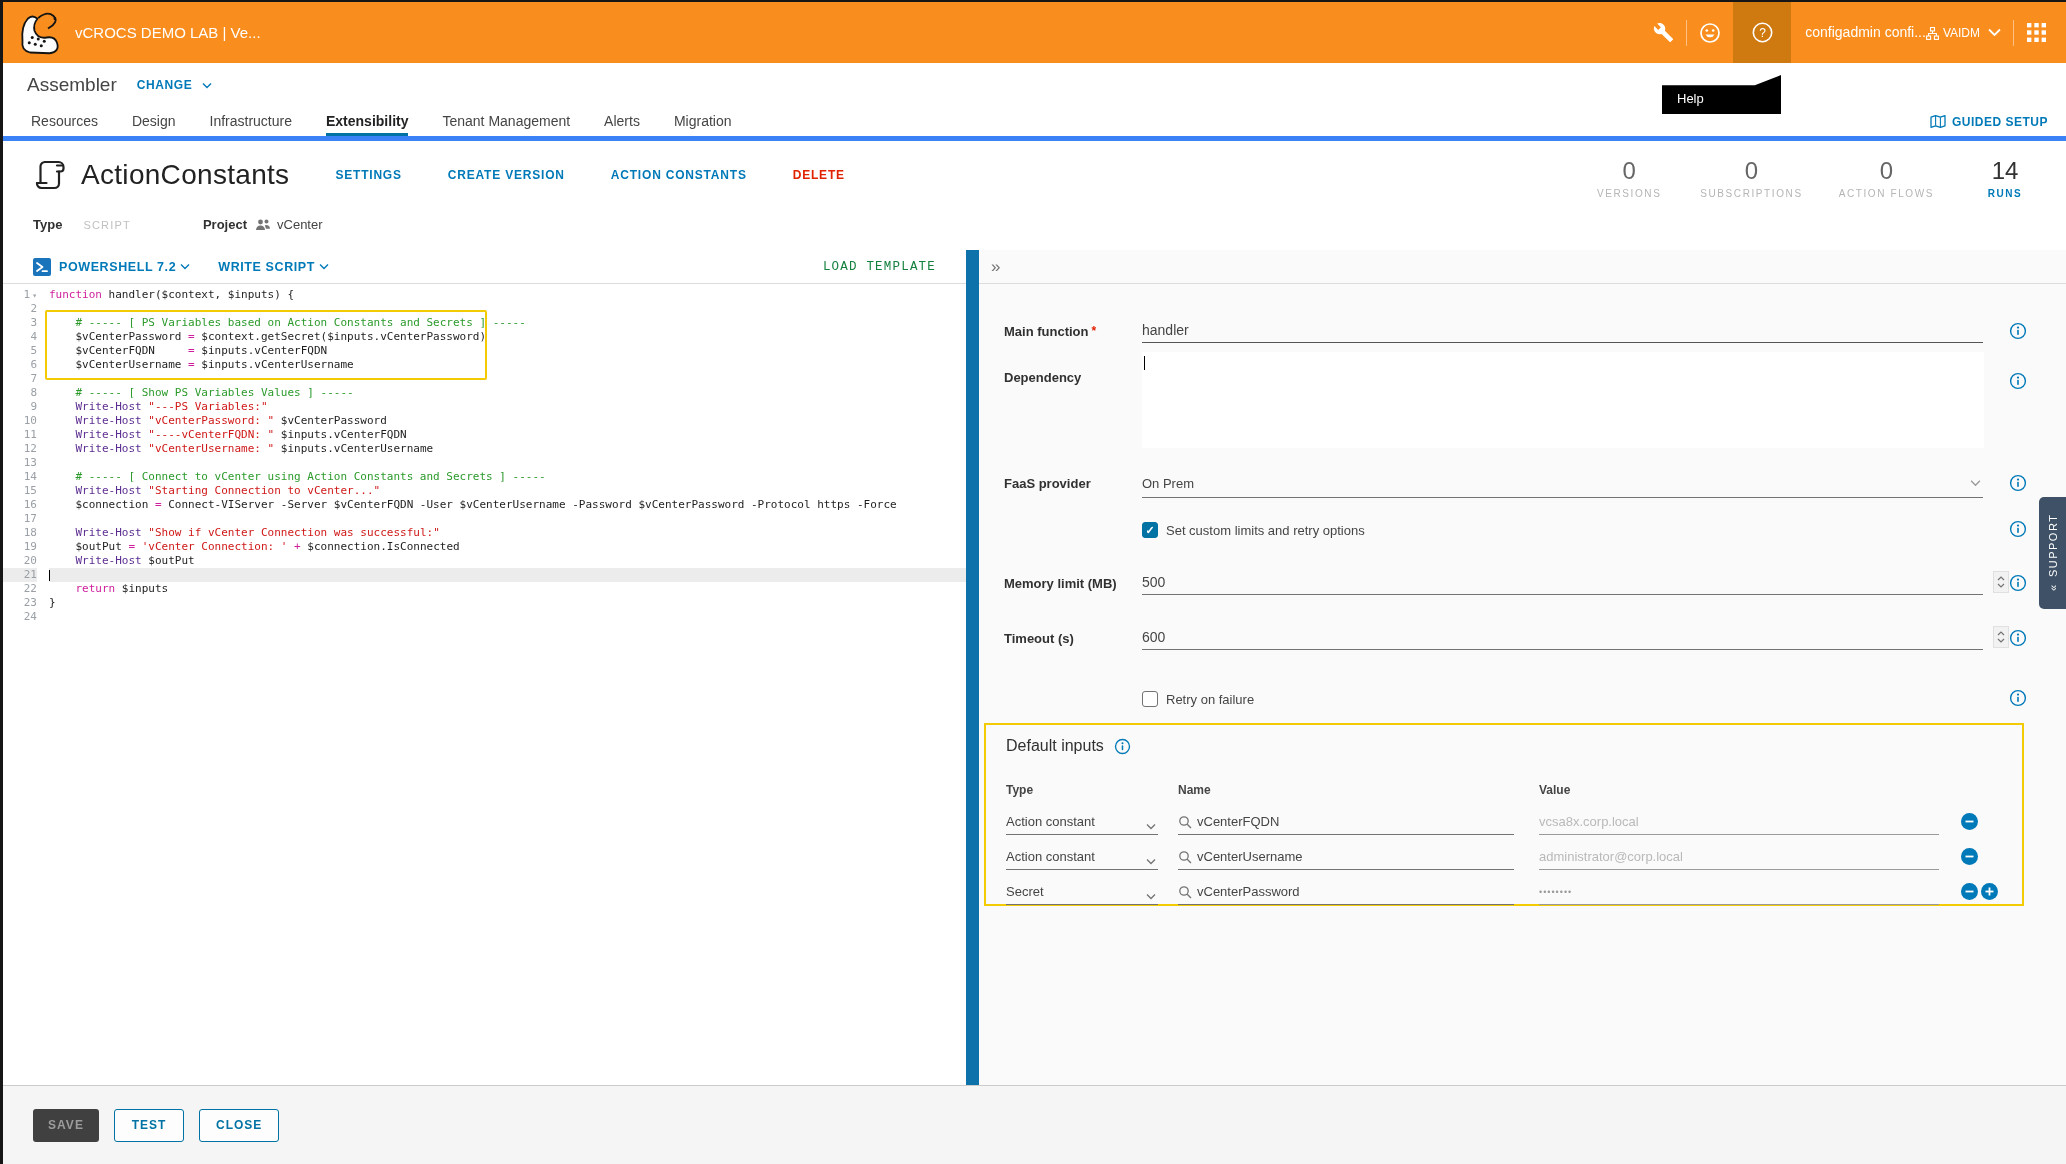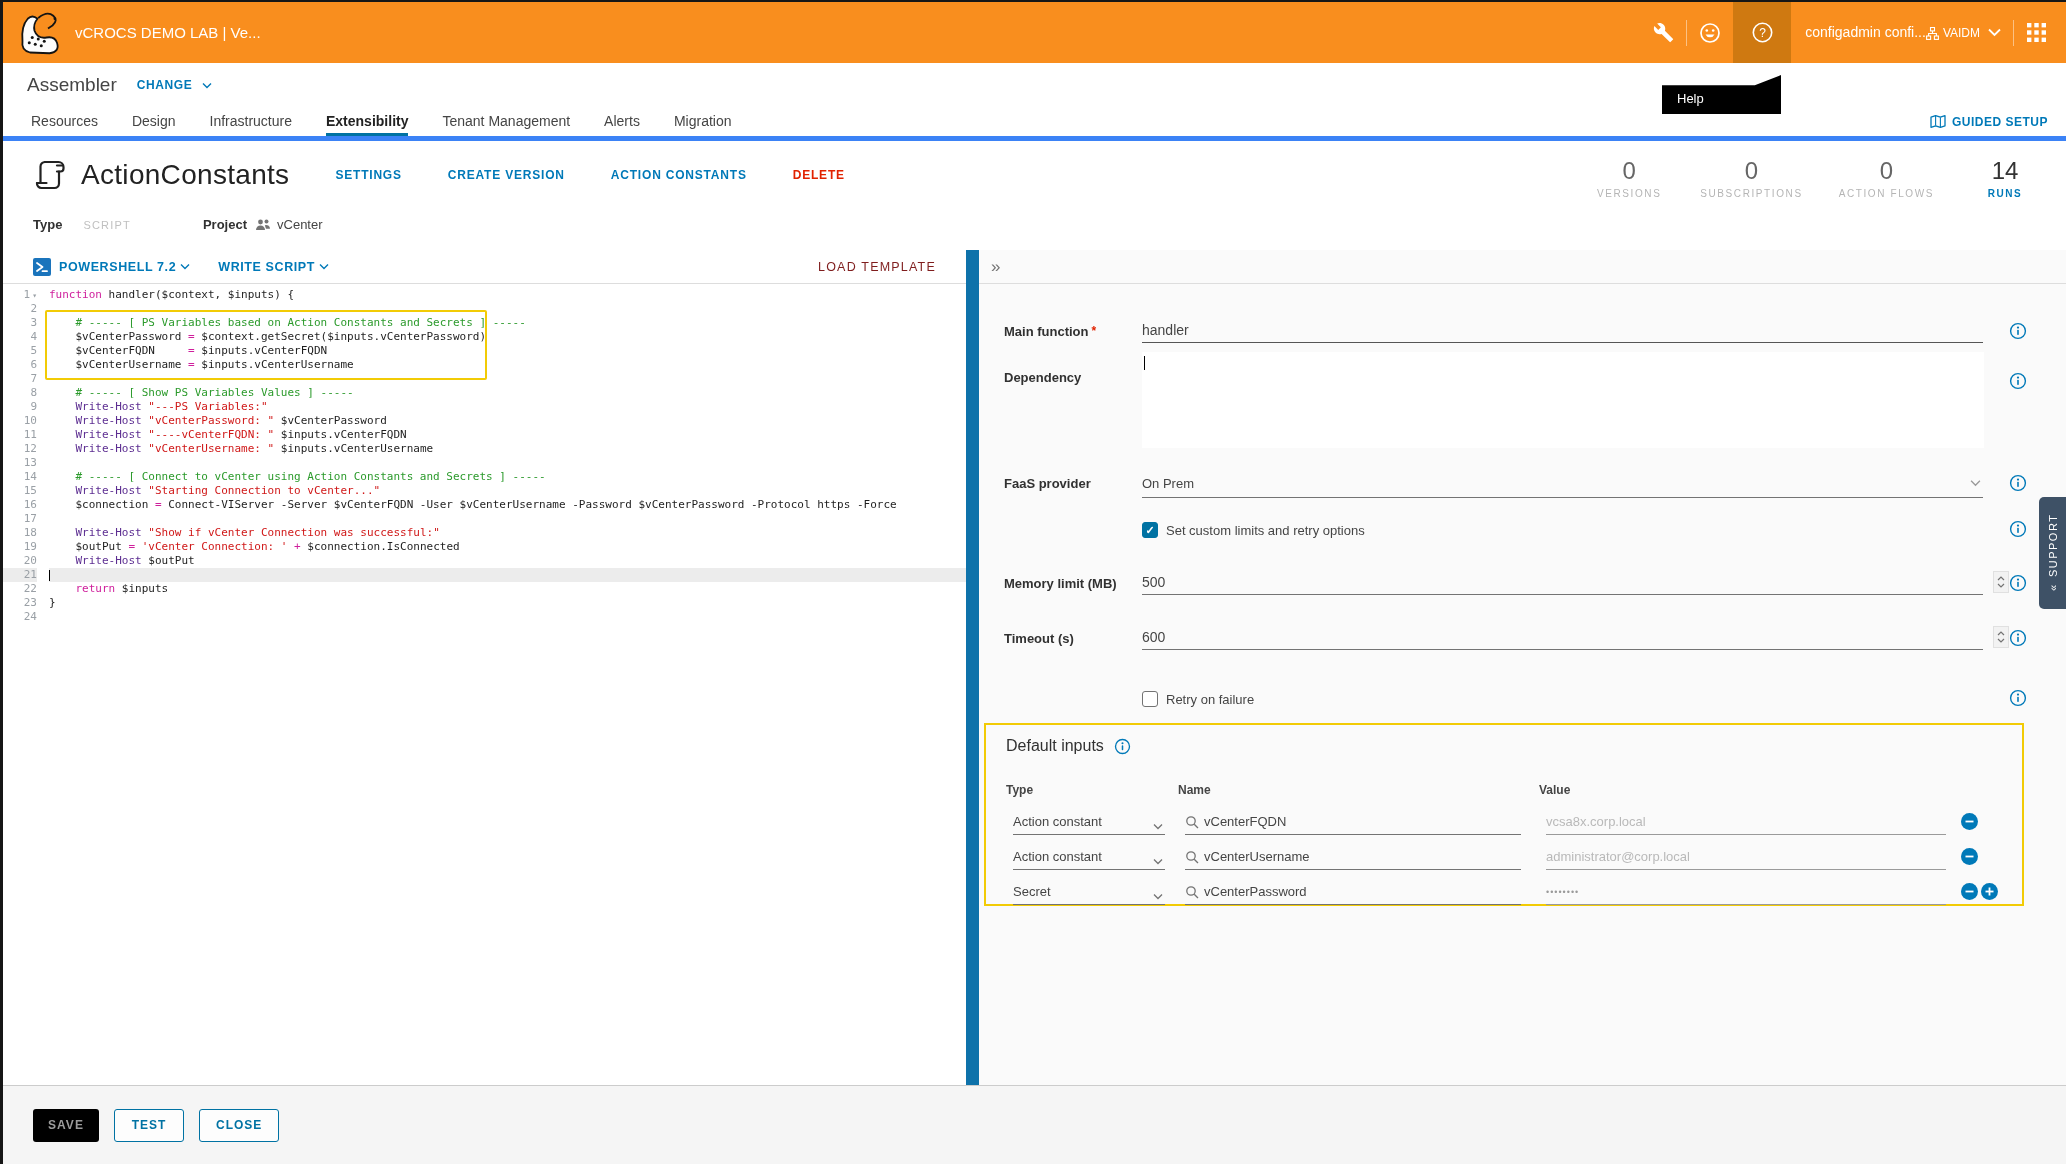--- a/index.html
+++ b/index.html
@@ -67,21 +67,21 @@
   .workspace { position:absolute; top:250px; left:0; right:0; bottom:79px; display:flex; }
   .left-pane { width:963px; background:#fff; display:flex; flex-direction:column; }
   .splitter { width:13px; background:#0e72aa; cursor:col-resize; }
   .right-pane { flex:1; background:#fafafa; display:flex; flex-direction:column; }
 
   .editor-toolbar { height:34px; border-bottom:1px solid #ddd; display:flex; align-items:center;
                     padding:0 30px; flex-shrink:0; }
   .tb-link { color:#0079b8; font-size:12.5px; font-weight:700; letter-spacing:.6px; display:flex;
              align-items:center; gap:4px; cursor:pointer; white-space:nowrap; }
   .tb-link + .tb-link { margin-left:28px; }
-  .tb-disabled { margin-left:auto; color:#7f1d1d; font-size:12.5px; letter-spacing:1.2px; }
+  .tb-disabled { margin-left:auto; color:#15803d; font-size:12.5px; letter-spacing:1.2px;font-family:Liberation Mono, monospace; }
   .ps-badge { width:18px; height:18px; margin-right:8px; }
 
   
   .code-area { position:relative; flex:1; overflow:hidden; padding-top:4px;
                font:11px/14px "DejaVu Sans Mono", monospace; }
   .code-wrap { display:flex; }
   .gutter { width:36px; flex-shrink:0; text-align:right; color:#9aa0a6; padding-right:2px; }
   .ln { height:14px; position:relative; }
   .ln .fold { color:#9aa0a6; font-size:8px; margin-left:2px; }
   .codecol { flex:1; padding-left:10px; }
@@ -120,42 +120,42 @@
   .cbx-label { font-size:13px; color:#454545; }
 
   
   .default-box { position:absolute; left:5px; top:439px; width:1040px; height:183px;
                  border:2px solid #f2cb05; background:#fafafa; }
   .di-title { position:absolute; left:20px; top:12px; font-size:16px; color:#313131;
               display:flex; align-items:center; gap:10px; }
   .di-head { position:absolute; top:58px; font-size:12px; font-weight:700; color:#454545; }
   .di-row { position:absolute; height:26px; }
   .di-cell { position:absolute; border-bottom:1px solid #737373; height:26px; display:flex;
-             align-items:center; font-size:13px; color:#454545;margin-left:7px; }
+             align-items:center; font-size:13px; color:#454545; }
   .di-type { left:20px; width:152px; padding-right:16px; cursor:pointer; }
   .di-type .sc { position:absolute; right:2px; top:9px; }
   .di-name { left:192px; width:336px; gap:5px; }
   .di-value { left:553px; width:400px; border-bottom-color:#9a9a9a; color:#b9b9b9; }
   .di-value.dots { font-size:9px; letter-spacing:1px; color:#9a9a9a; }
   .ibtn { position:absolute; width:17px; height:17px; top:4px; cursor:pointer; }
   .ibtn.minus { left:975px; } .ibtn.plus { left:995px; }
 
   
   .support-tab { position:absolute; right:0; top:497px; width:27px; height:112px; background:#3e5166;
                  border-radius:5px 0 0 5px; color:#fff; display:flex; align-items:center;
                  justify-content:center; cursor:pointer; z-index:40; }
   .support-text { writing-mode:vertical-rl; transform:rotate(180deg); font-size:11px;
                   letter-spacing:1.5px; display:flex; align-items:center; gap:6px; }
 
   
   .footer { position:absolute; left:0; right:0; bottom:0; height:79px; background:#f5f5f5;
             border-top:1px solid #ccc; display:flex; align-items:center; padding-left:30px; gap:15px; }
   .btn { height:33px; font-size:12px; font-weight:700; letter-spacing:1px; border-radius:3px;
          font-family:"Liberation Sans",sans-serif; cursor:pointer; }
-  .btn-save { width:66px; background:#000000; color:#9c9c9c; border:none; cursor:default; }
+  .btn-save { width:66px; background:#404040; color:#9c9c9c; border:none; cursor:default; }
   .btn-outline { min-width:70px; padding:0 16px; background:#fdfdfd; border:1px solid #0072a3; color:#0072a3; }
 </style>
 </head>
 <body>
 
 <svg width="0" height="0" style="position:absolute">
   <defs>
     <symbol id="i-info" viewBox="0 0 18 18">
       <circle cx="9" cy="9" r="7.4" fill="none" stroke="#0079b8" stroke-width="1.4"></circle>
       <circle cx="9" cy="5.6" r="1.1" fill="#0079b8"></circle>

